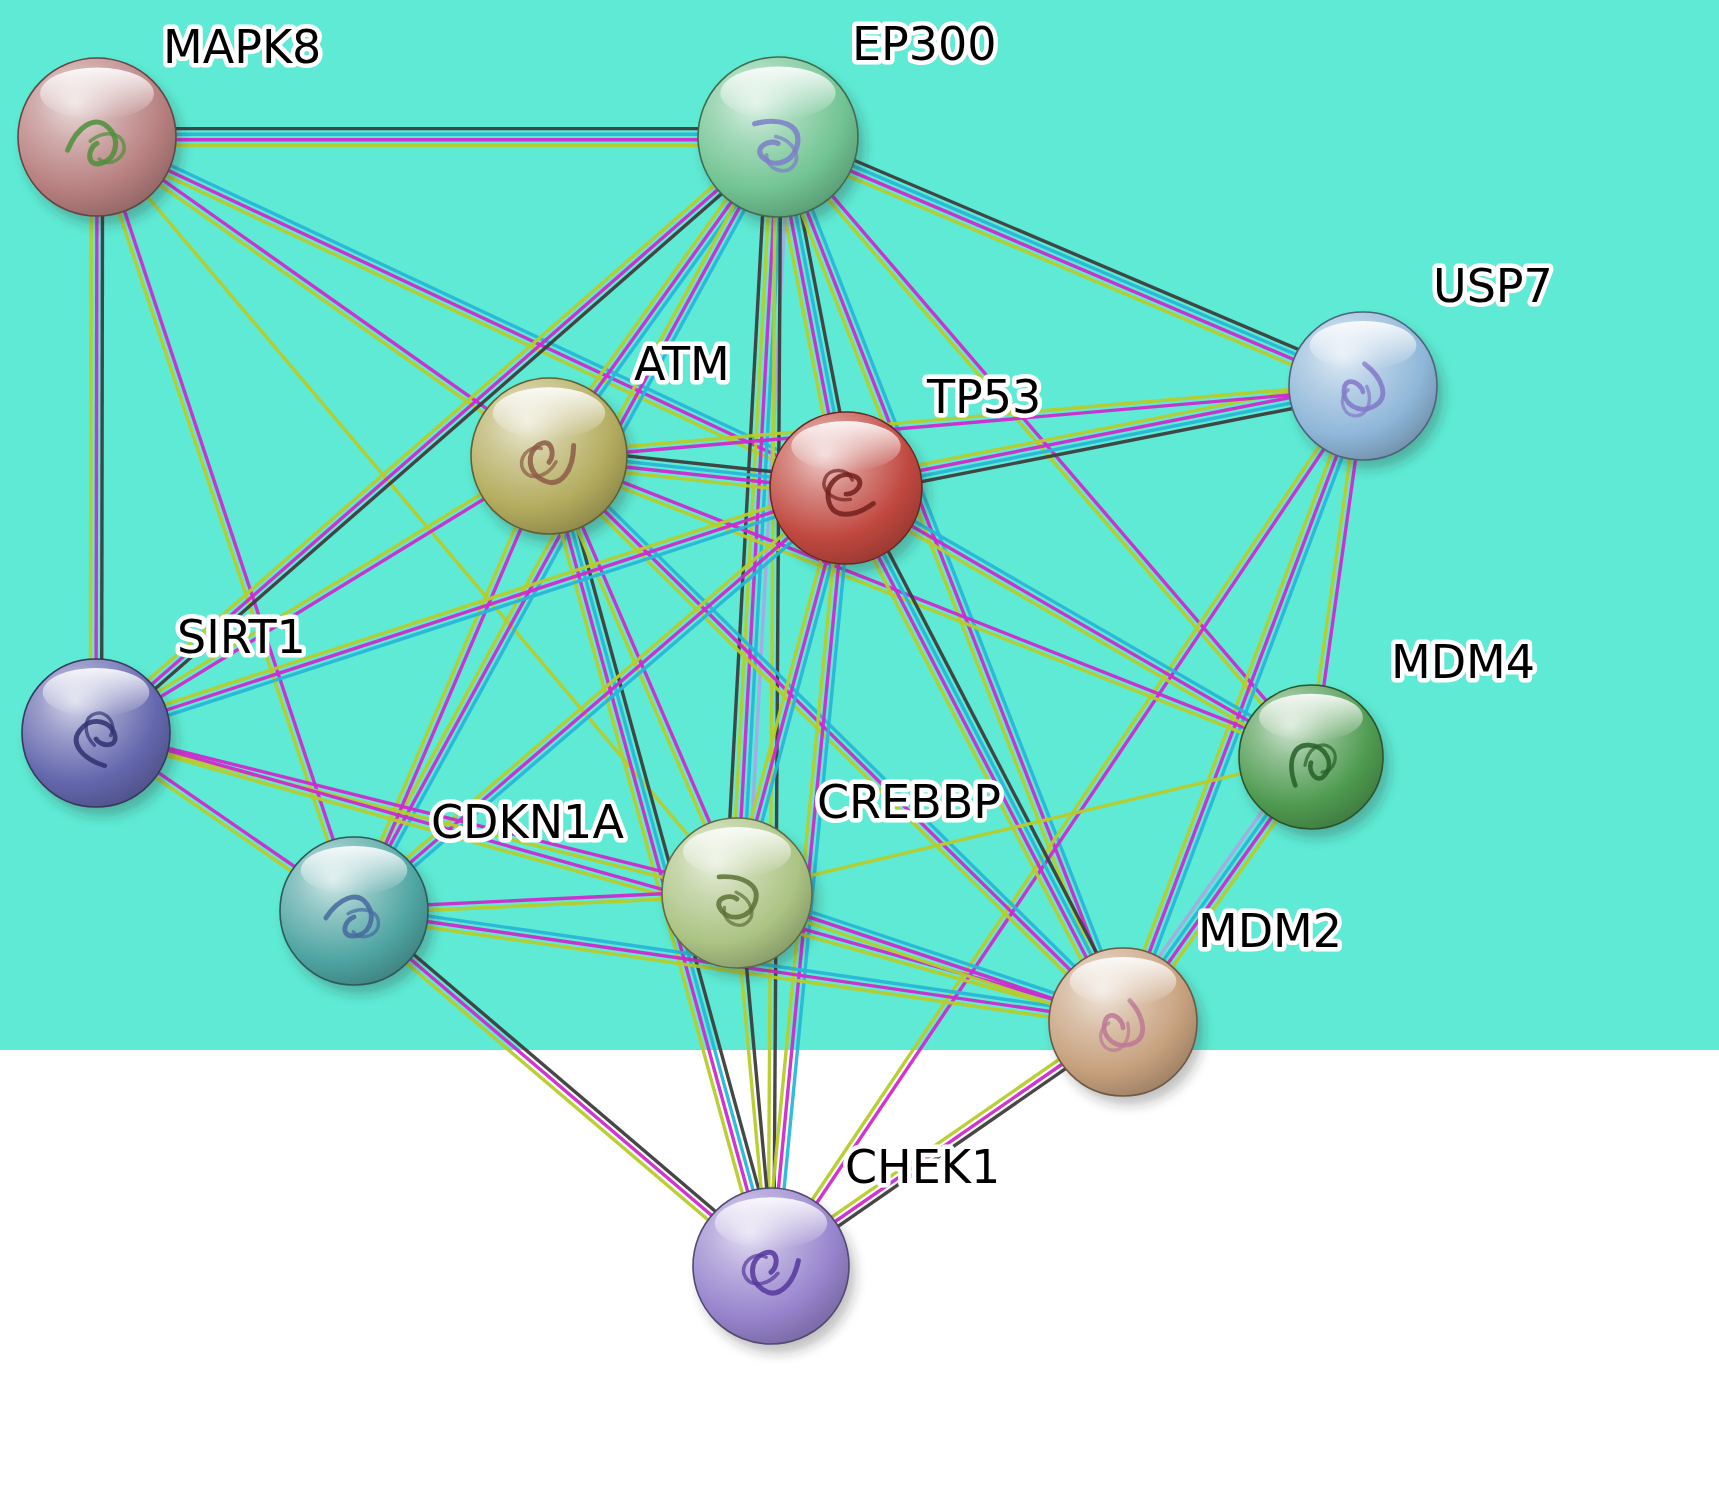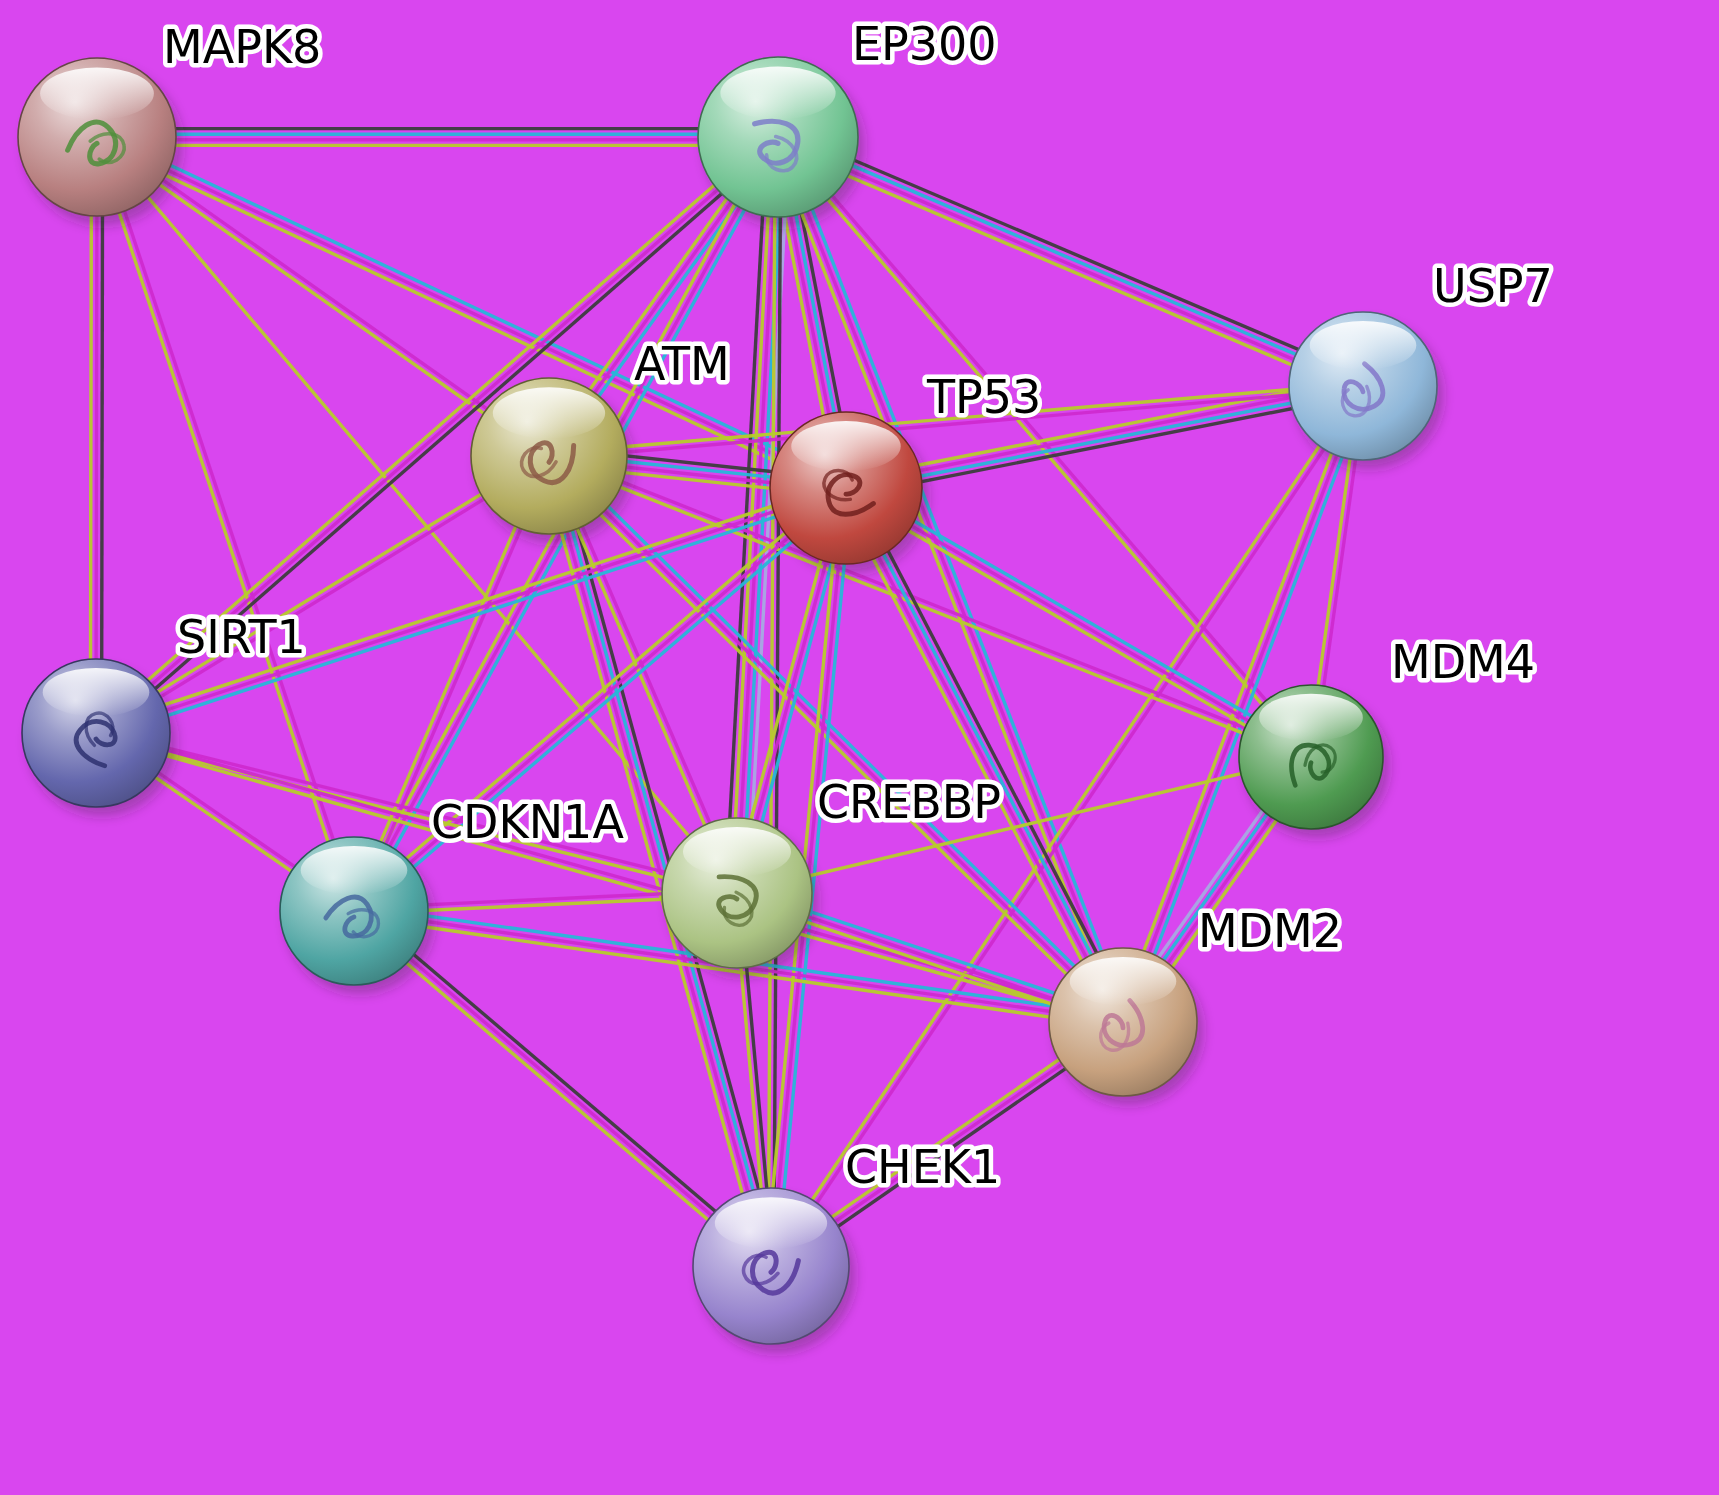--- a/index.html
+++ b/index.html
@@ -7,22 +7,22 @@
     padding: 0;
     background: #ffffff;
     width: 1719px;
     height: 1495px;
     overflow: hidden;
     font-family: "DejaVu Sans", sans-serif;
   }
   #stage {
     position: relative;
     width: 1719px;
-    height: 1495px;
-    background: #d946ef;
+    height: 1050px;
+    background: #5eead4;
   }
   svg { display: block; }
   text.node-label {
     font-family: "DejaVu Sans", "Liberation Sans", sans-serif;
     font-size: 46px;
     fill: #000000;
     stroke: #ffffff;
     stroke-width: 9px;
     paint-order: stroke;
     stroke-linejoin: round;

